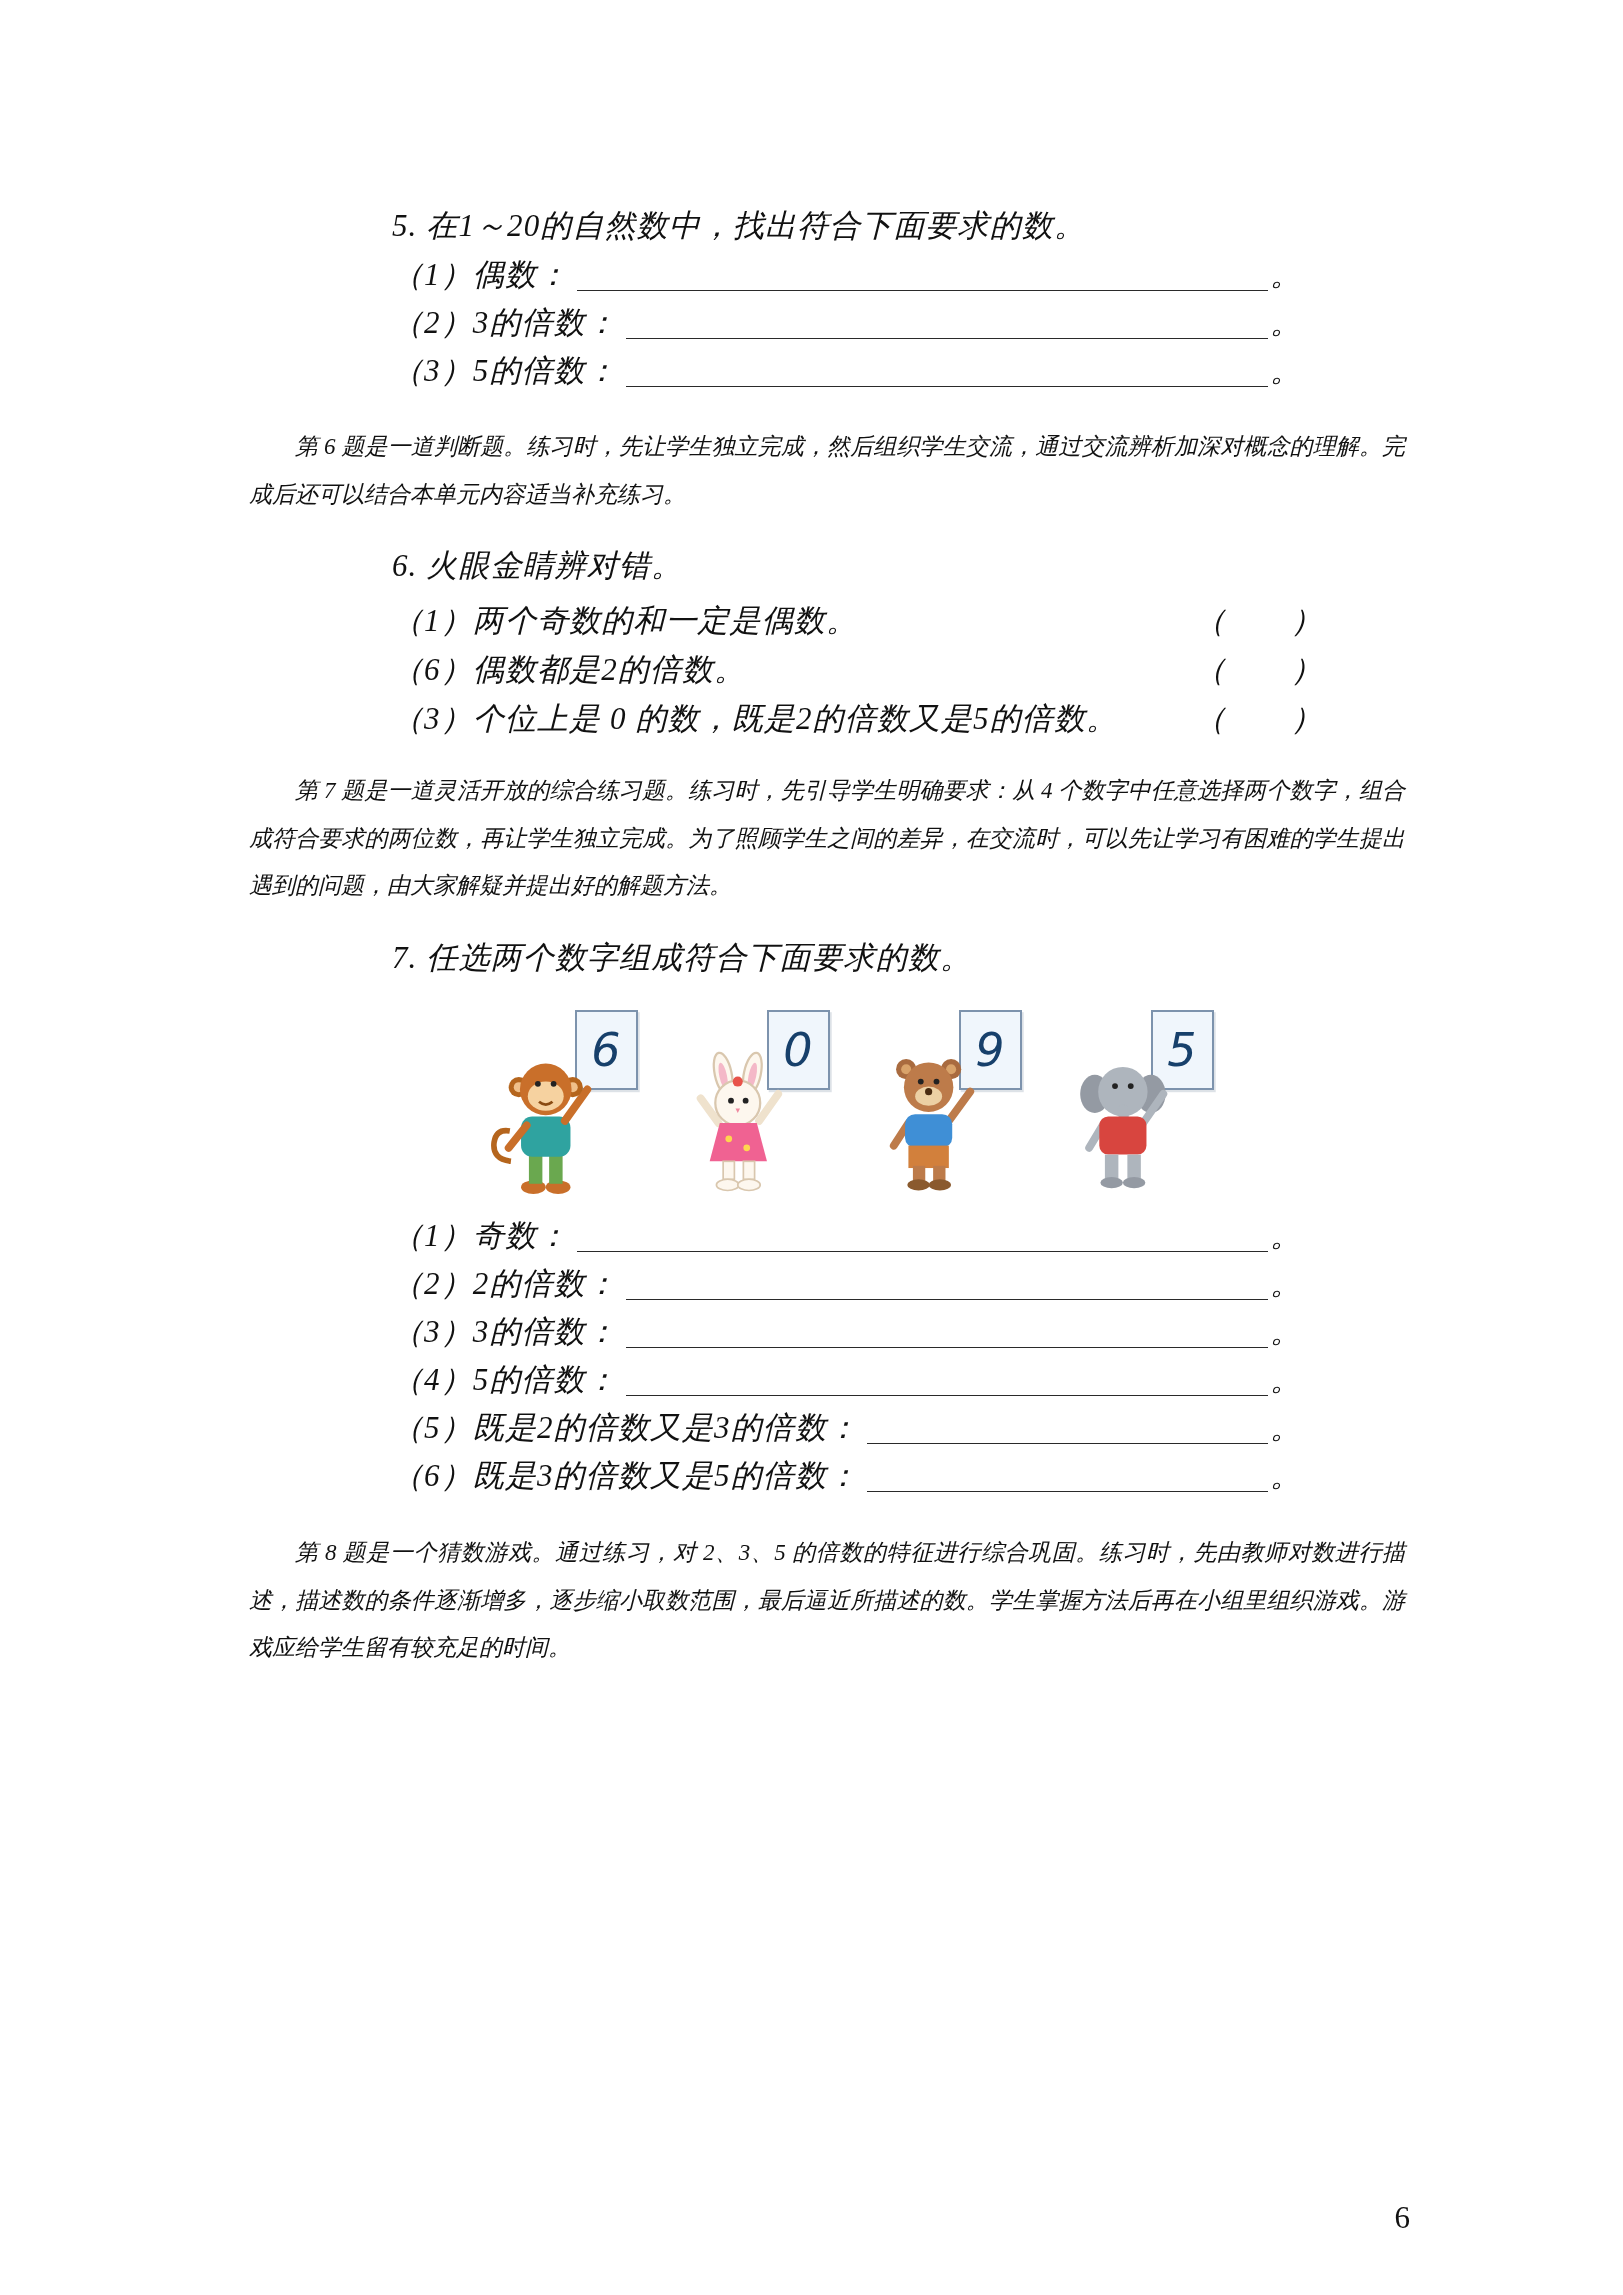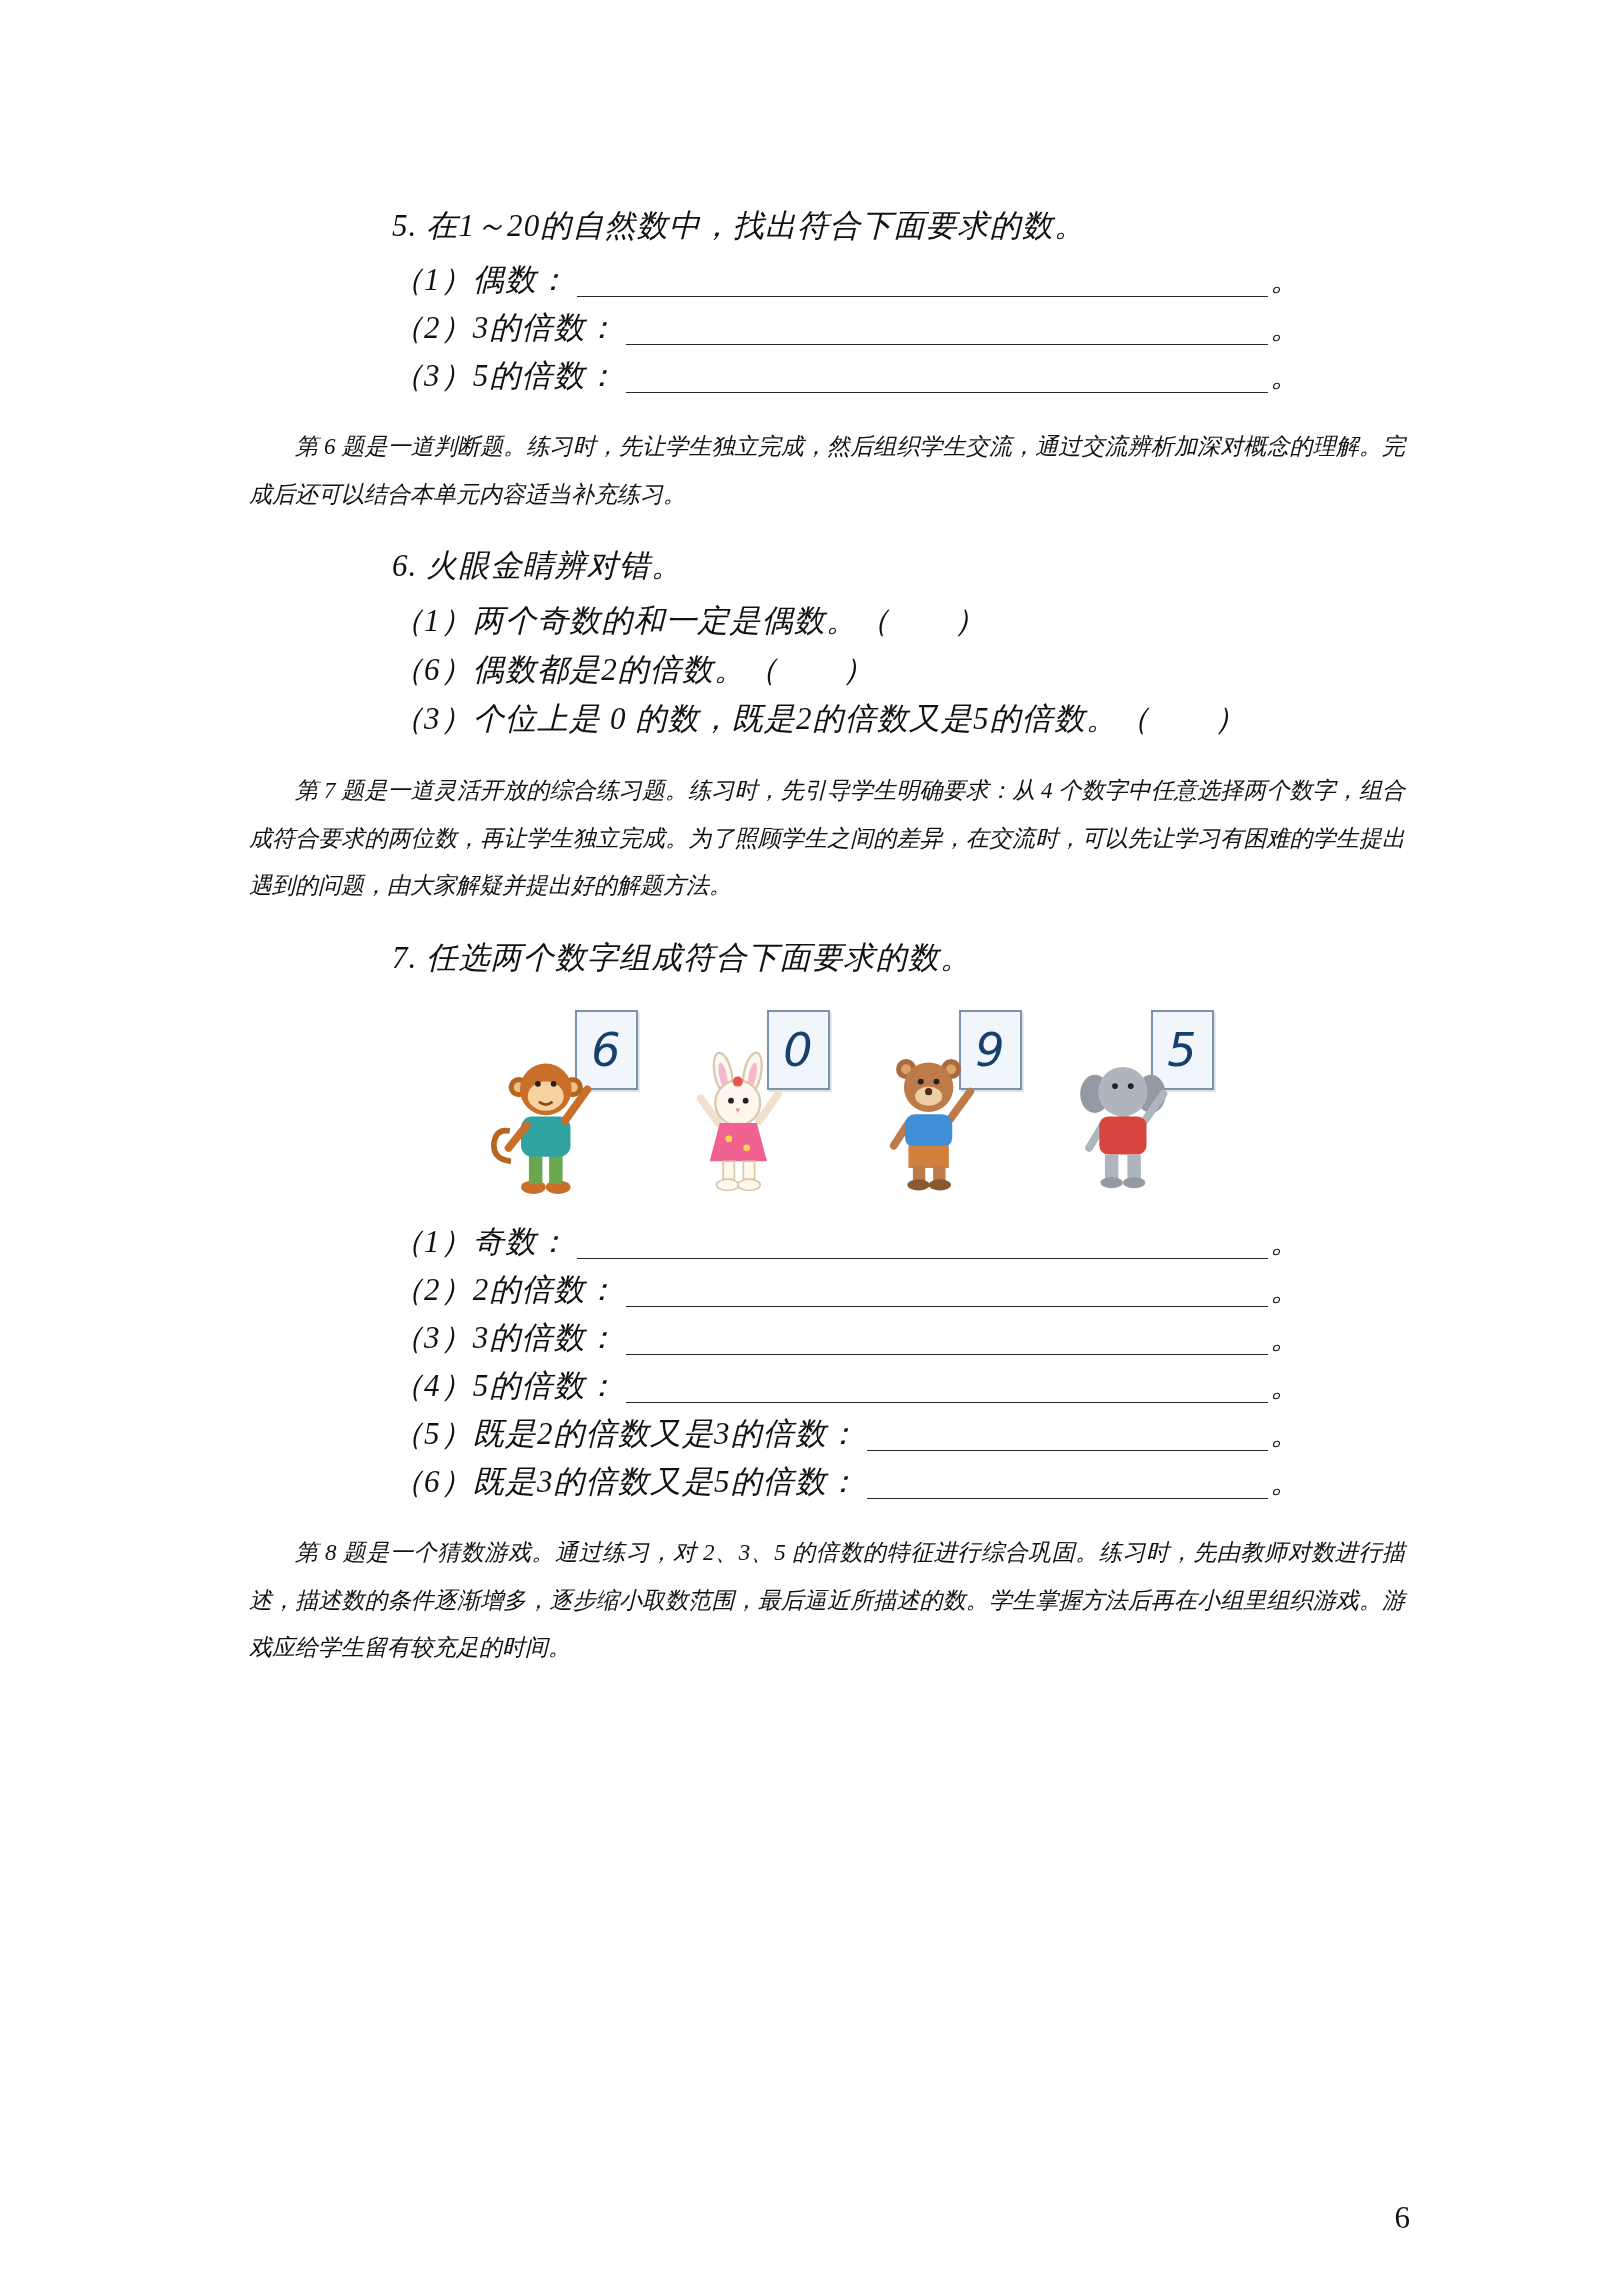--- a/index.html
+++ b/index.html
@@ -31,38 +31,39 @@
   .exercise { padding-left: 143px; }
   .ex-title {
     font-size: 31px;
     line-height: 1.55;
     margin-bottom: 5.6px;
     letter-spacing: 1.1px;
   }
   .blank-list { }
   .blank-row {
     display: flex;
-    align-items: center;
+    align-items: flex-start;
     width: 909px;
     height: 48px;
     font-size: 31px;
     line-height: 1.2;
   }
   .blank-row .lbl { white-space: nowrap; letter-spacing: 1.1px; }
   .blank-row .line {
     flex: 1;
     border-bottom: 1.7px solid #2a2a2a;
     height: 1.1em;
     margin-left: 7.9px;
     min-width: 67px;
   }
   .blank-row .period { white-space: nowrap; margin-left: 2.2px; }
   .judge-list { }
   .judge-row {
     display: flex;
+    justify-content: space-between;
     align-items: center;
     width: 931px;
     height: 49px;
     font-size: 31px;
     letter-spacing: 1.1px;
   }
   .judge-row .jtext { white-space: nowrap; }
   .judge-row .bracket { white-space: nowrap; }
   
   .figures {

